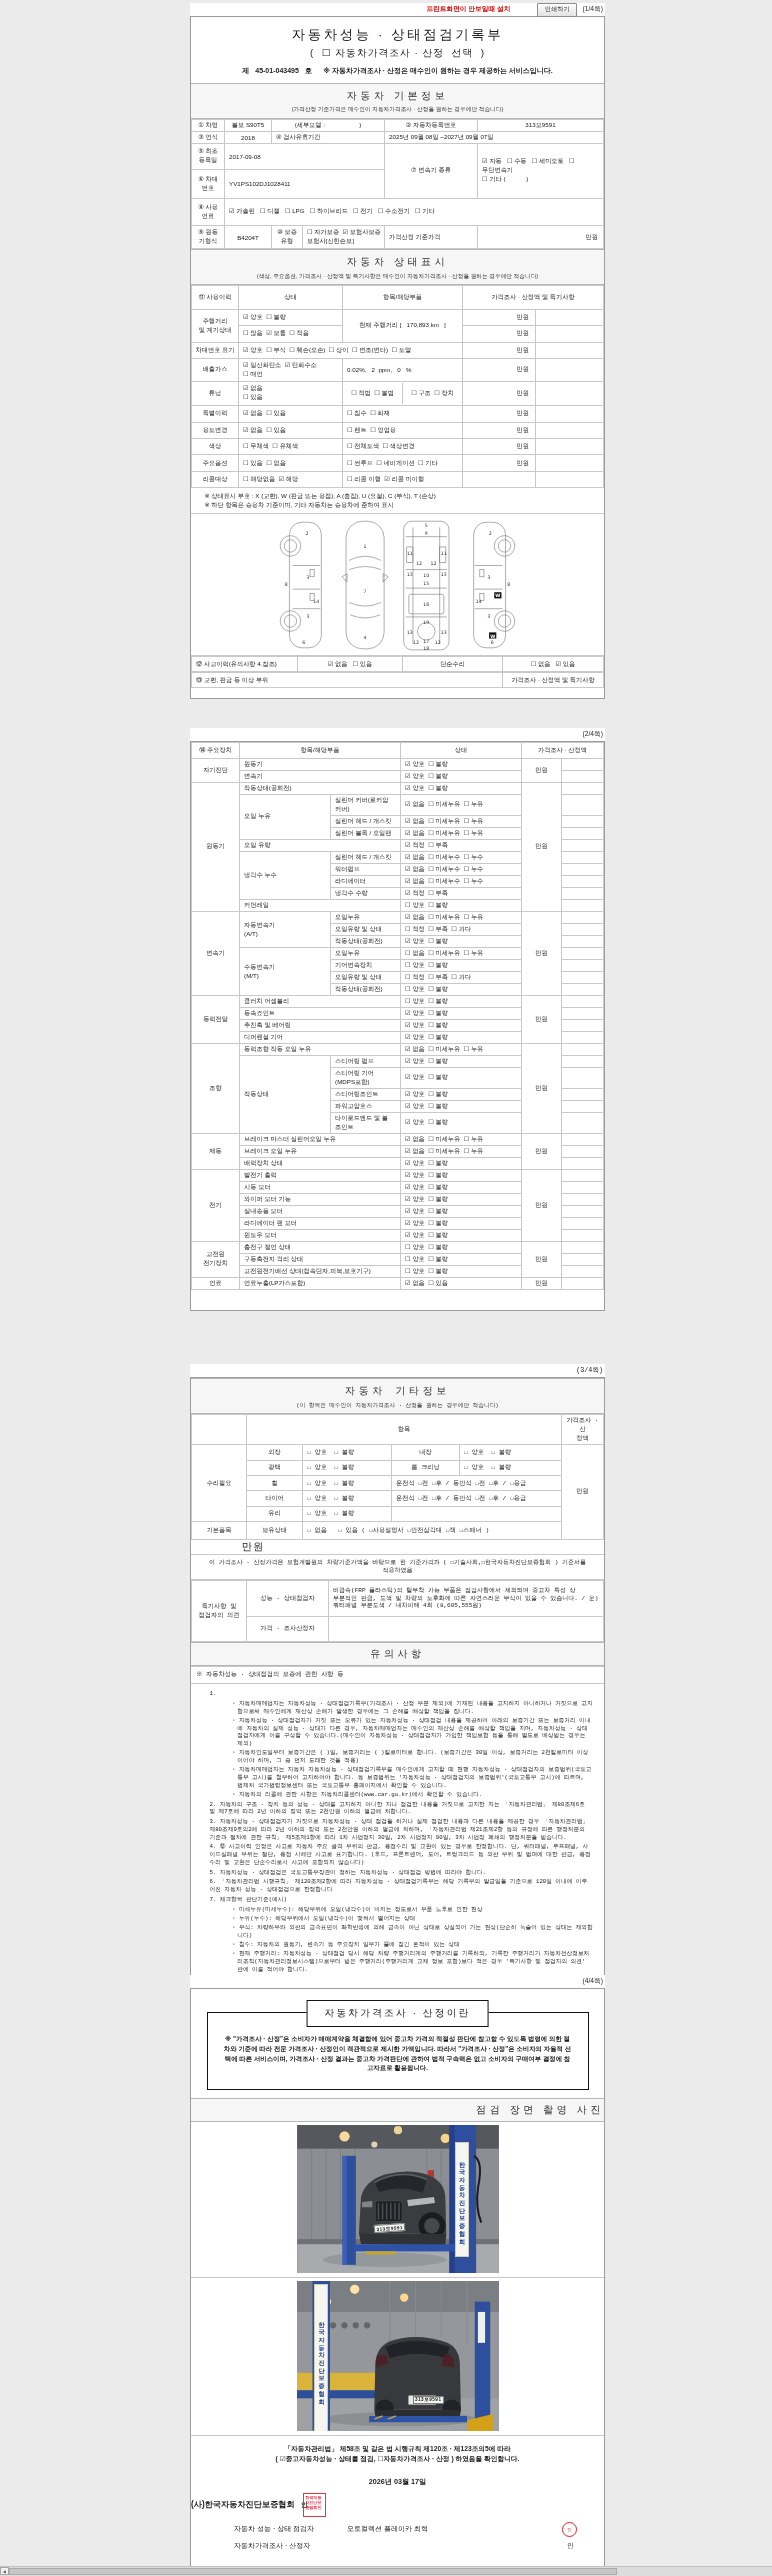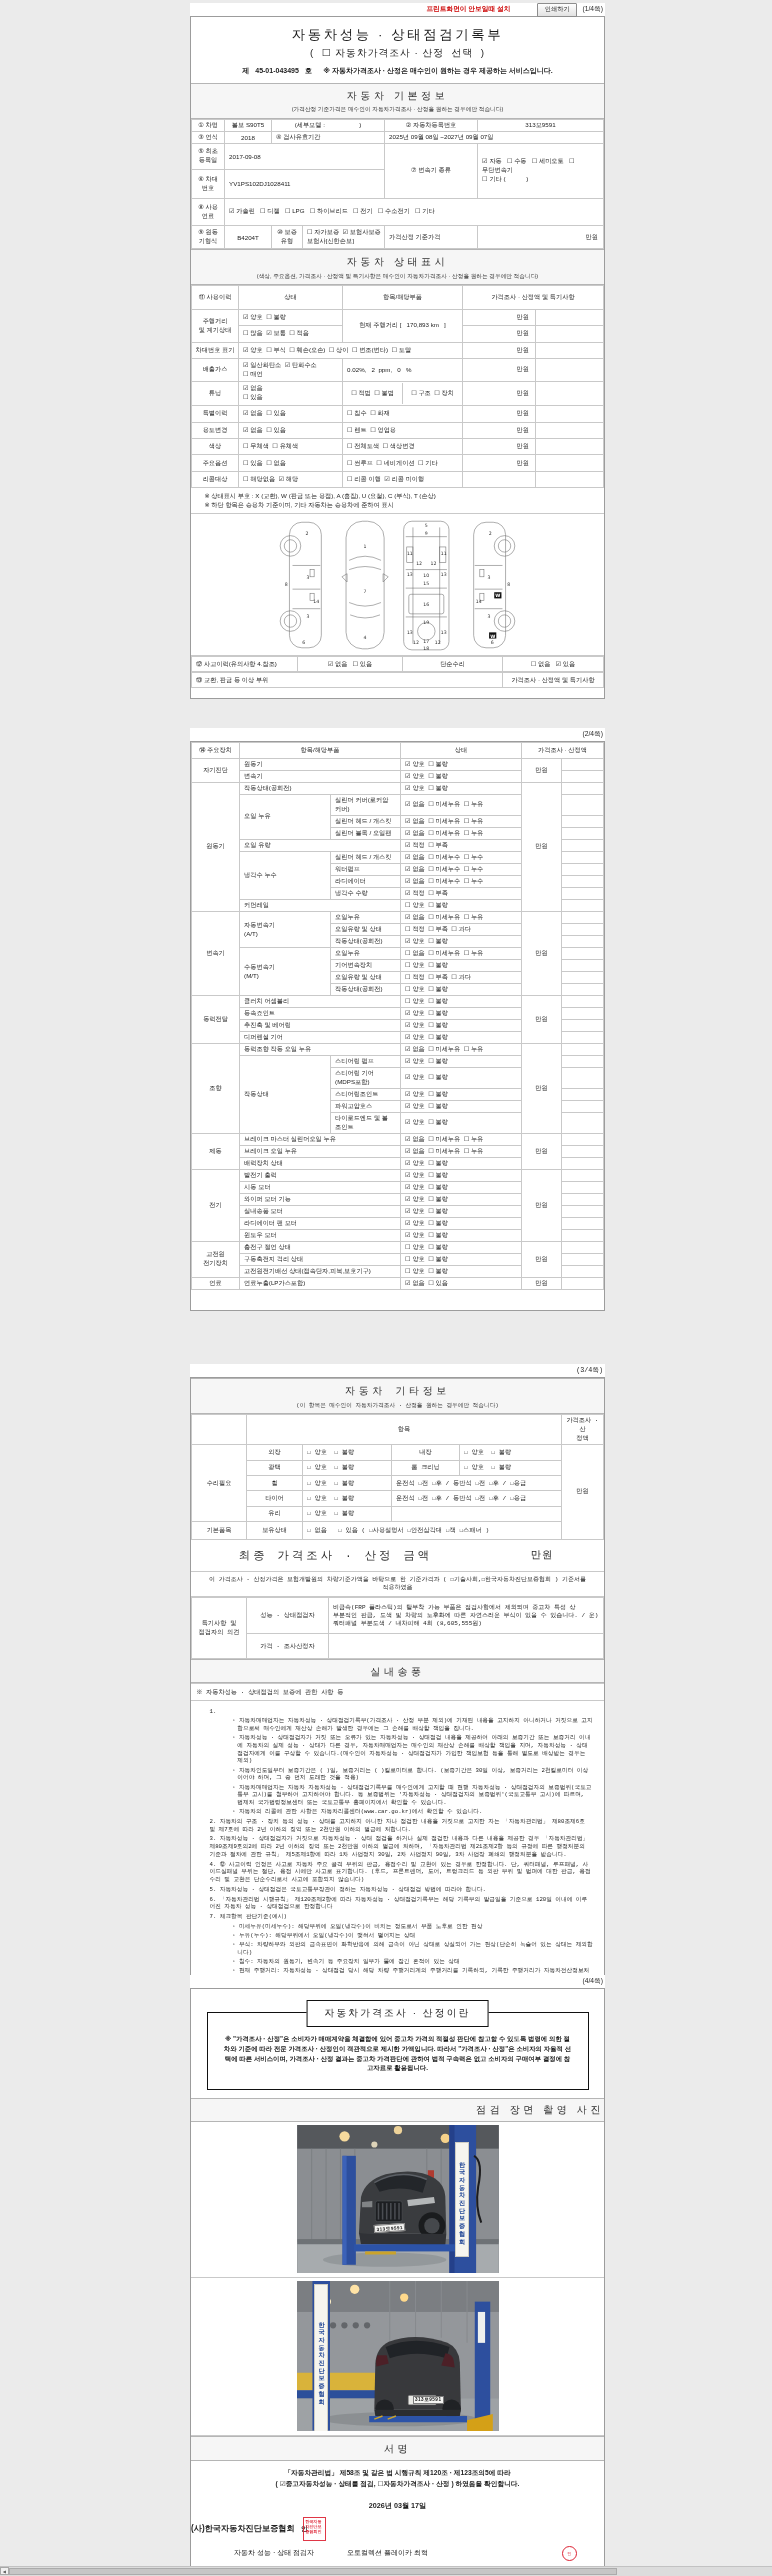--- a/index.html
+++ b/index.html
@@ -676,21 +676,20 @@
         </tr>
         <tr>
           <td>기본품목</td>
           <td>보유상태</td>
           <td colspan="3" class="left pre" style="height:14.4px;">☐ 없음   ☐ 있음 ( ☐사용설명서 ☐안전삼각대 ☐잭 ☐스패너 )</td>
         </tr>
       </tbody>
         </table>
 
       <div class="finalband">
-        <div class="ft">최종 가격조사 · 산정 금액</div>
         <div class="fu">만원</div>
       </div>
       <div class="stmt pre">이 가격조사 · 산정가격은 보험개발원의 차량기준가액을 바탕으로 한 기준가격과 ( ☐기술사회,☐한국자동차진단보증협회 ) 기준서를 적용하였음</div>
 
       <table class="tb">
         <colgroup>
             <col style="width:55px">
             <col style="width:82px">
             <col>
           </colgroup>
@@ -702,21 +701,21 @@
           <td class="left" style="height:33px;font-size:6px;line-height:7.7px;">비금속(FRP 플라스틱)의 탈부착 가능 부품은 점검사항에서 제외되며 중고차 특성 상 부분적인 판금, 도색 및 차량의 노후화에 따른 자연스러운 부식이 있을 수 있습니다. / 운) 쿼터패널 부분도색 / 내차피해 4회 (8,605,555원)</td>
         </tr>
         <tr>
           <td style="height:21.6px;">가격 · 조사산정자</td>
           <td></td>
         </tr>
       </tbody>
         </table>
 
       <div class="sechead">
-        <div class="t">실내송풍</div>
+        <div class="t">유의사항</div>
       </div>
       <div class="nhead">※ 자동차성능 · 상태점검의 보증에 관한 사항 등</div>
       <div class="nlist">
         <div class="nitem">1.</div>
         <div class="nbul">◦ 자동차매매업자는 자동차성능 · 상태점검기록부(가격조사 · 산정 부분 제외)에 기재된 내용을 고지하지 아니하거나 거짓으로 고지함으로써 매수인에게 재산상 손해가 발생한 경우에는 그 손해를 배상할 책임을 집니다.</div>
         <div class="nbul">◦ 자동차성능 · 상태점검자가 거짓 또는 오류가 있는 자동차성능 · 상태점검 내용을 제공하여 아래의 보증기간 또는 보증거리 이내에 자동차의 실제 성능 · 상태가 다른 경우, 자동차매매업자는 매수인의 재산상 손해를 배상할 책임을 지며, 자동차성능 · 상태점검자에게 이를 구상할 수 있습니다.(매수인이 자동차성능 · 상태점검자가 가입한 책임보험 등을 통해 별도로 배상받는 경우는 제외)</div>
         <div class="nbul">◦ 자동차인도일부터 보증기간은 (      )일, 보증거리는 (      )킬로미터로 합니다. (보증기간은 30일 이상, 보증거리는 2천킬로미터 이상이어야 하며, 그 중 먼저 도래한 것을 적용)</div>
         <div class="nbul">◦ 자동차매매업자는 자동차 자동차성능 · 상태점검기록부를 매수인에게 고지할 때 현행 자동차성능 · 상태점검자의 보증범위(국토교통부 고시)를 첨부하여 고지하여야 합니다. 동 보증범위는 '자동차성능 · 상태점검자의 보증범위'(국토교통부 고시)에 따르며, 법제처 국가법령정보센터 또는 국토교통부 홈페이지에서 확인할 수 있습니다.</div>
         <div class="nbul">◦ 자동차의 리콜에 관한 사항은 자동차리콜센터(www.car.go.kr)에서 확인할 수 있습니다.</div>
         <div class="nitem">2.  자동차의 구조 · 장치 등의 성능 · 상태를 고지하지 아니한 자나 점검한 내용을 거짓으로 고지한 자는 「자동차관리법」 제80조제6호 및 제7호에 따라 2년 이하의 징역 또는 2천만원 이하의 벌금에 처합니다.</div>
@@ -850,23 +849,20 @@
             <g stroke="#caa32b" stroke-width="3">
                 <line x1="150" y1="268" x2="166" y2="262"></line>
                 <line x1="176" y1="268" x2="192" y2="262"></line>
               </g>
           </svg>
           <div class="vbanner" style="left:17.5px;top:3.1px;height:142px;">한국자동차진단보증협회</div>
           <div class="plate" style="left:116px;top:115px;">313모9591</div>
         </div>
       </div>
 
-      <div class="sechead">
-        <div class="t">서명</div>
-      </div>
 
       <div>
         <div class="signline">
           <div>「자동차관리법」 제58조 및 같은 법 시행규칙 제120조 · 제123조의5에 따라</div>
           <div class="pre">( ☑중고자동차성능 · 상태를 점검, ☐자동차가격조사 · 산정 ) 하였음을 확인합니다.</div>
         </div>
         <div class="signdate">2026년 03월 17일</div>
         <div class="orgline">
           <span>(사)한국자동차진단보증협회</span>
           <span style="position:relative;display:inline-block;width:29px;height:20.6px;vertical-align:middle;">

